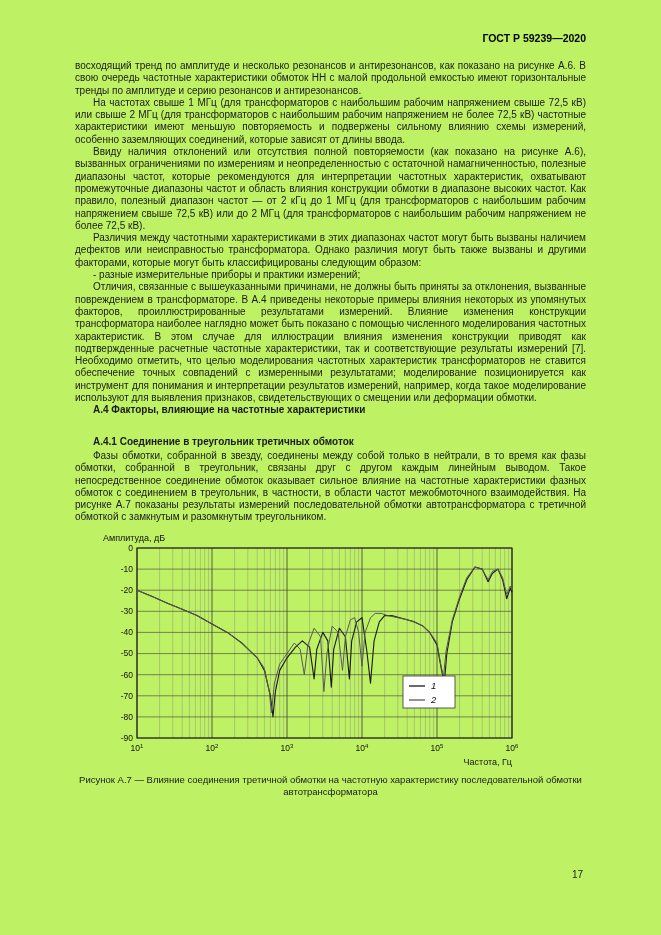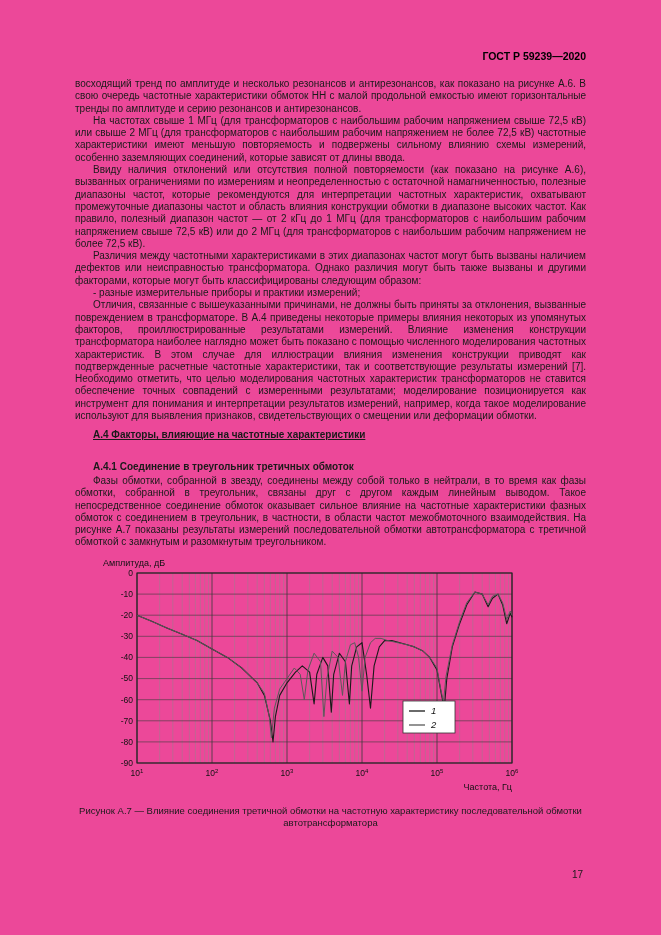--- a/index.html
+++ b/index.html
@@ -1,31 +1,31 @@
 <!DOCTYPE html>
 <html lang="ru"><head>
 <meta charset="utf-8">
 <style>
   html,body{margin:0;padding:0;background:#ffffff;}
   .page{
     width:661px;height:935px;box-sizing:border-box;position:relative;
-    background:#ec4899;color:#1a1a1a;
+    background:#bef264;color:#1a1a1a;
     font-family:"Liberation Sans","DejaVu Sans",sans-serif;
-    padding:50px 75px 0 75px;overflow:hidden;
+    padding:32px 75px 0 75px;overflow:hidden;
   }
   .header{text-align:right;font-weight:bold;font-size:10.5px;line-height:13px;margin-bottom:15px;color:#000;}
   .body-text p{margin:0;font-size:10px;line-height:12.3px;text-align:justify;}
   .body-text p.indent{text-indent:18px;}
   .body-text p.heading{font-weight:bold;text-align:left;}
-  .body-text p.h-main{margin-top:7px;text-decoration:underline;}
+  .body-text p.h-main{}
   .body-text p.h-sub{margin-top:19px;margin-bottom:2px;}
   figure{margin:8px 0 0 0;padding:0;}
   #chart{margin-left:26px;height:242px;}
   .fig-note{font-size:8.5px;font-style:italic;text-align:center;margin-top:2px;color:#222;}
-  .fig-caption{font-size:9.5px;text-align:center;margin-top:6px;line-height:12px;color:#1a1a1a;}
+  .fig-caption{font-size:9.5px;text-align:center;line-height:12px;color:#1a1a1a;}
   .page-number{position:absolute;right:78px;top:869px;font-size:10px;color:#1a1a1a;}
 </style>
 </head>
 <body>
 
 <div class="page">
 
   <div class="header">
     <span>ГОСТ Р 59239—2020</span>
   </div>

